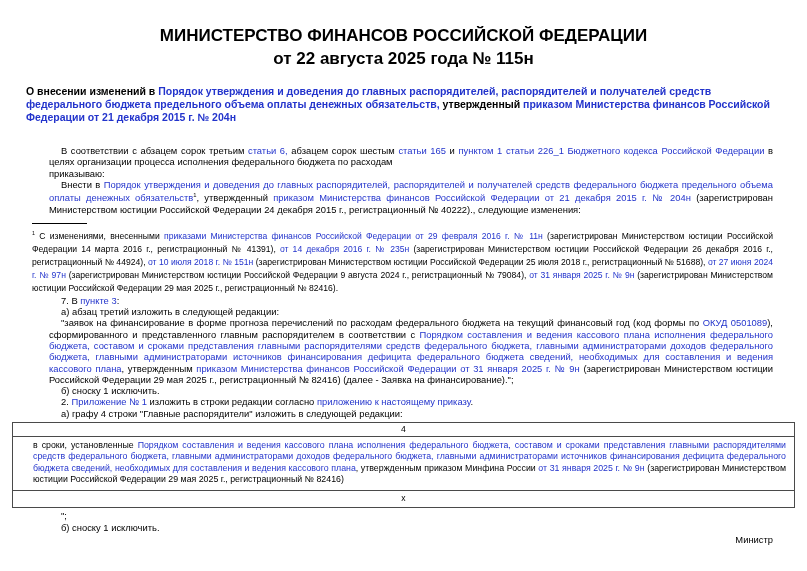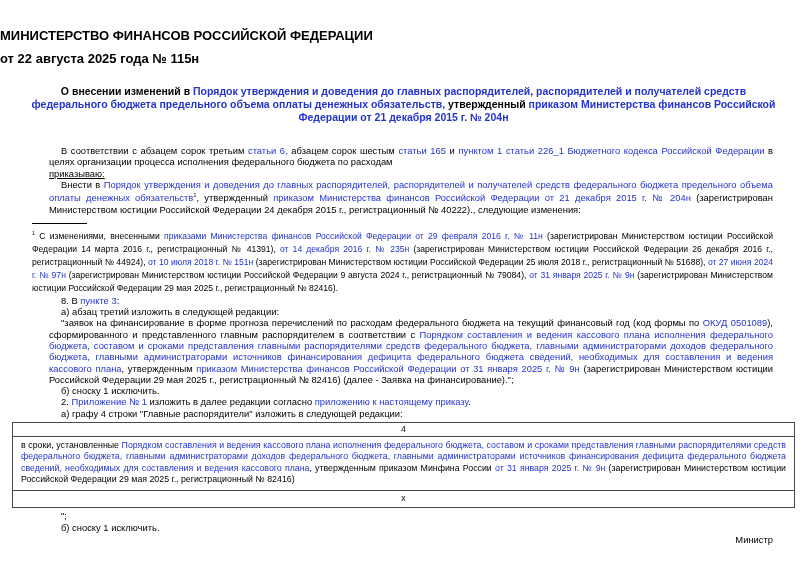--- a/index.html
+++ b/index.html
@@ -5,36 +5,36 @@
   :root { --link: #2334cc; }
   * { box-sizing: border-box; }
   html, body { margin: 0; padding: 0; }
   body {
     width: 807px; height: 571px;
     background: #ffffff;
     font-family: "Liberation Sans", sans-serif;
     color: #000;
   }
   .page { position: relative; width: 807px; height: 571px; overflow: hidden; padding-top: 30px; }
-  .hdr-line { font-size: 13px; font-weight: bold; text-align: left; margin: 0 0 11px 0; line-height: 12px; }
-  .doc-title { font-size: 10.5px; font-weight: bold; text-align: center; line-height: 13px; margin: 20px 26px 0 26px; }
+  .hdr-line { font-size: 17px; font-weight: bold; text-align: center; margin: 0 0 11px 0; line-height: 12px; }
+  .doc-title { font-size: 10.5px; font-weight: bold; line-height: 13px; margin: 20px 26px 0 26px; }
   .para { font-size: 9.4px; line-height: 11.3px; text-align: justify; margin: 0 34px 0 49px; text-indent: 12px; }
-  .para.noindent { text-indent: 0; text-decoration: underline; }
+  .para.noindent { text-indent: 0; }
   .intro { margin-top: 21px; }
   .footnote-sep { width: 55px; border-top: 1px solid #000; margin: 8px 0 3px 32px; height: 0; }
   .footnote { font-size: 8.6px; line-height: 13px; text-align: justify; margin: 0 34px 0 32px; }
   a.lnk { color: var(--link); text-decoration: none; cursor: pointer; }
   sup { font-size: 0.62em; }
   .doc-table {
     width: 783px; margin: 3px 12px 2px 12px;
     border-collapse: collapse; table-layout: fixed;
   }
   .doc-table td { border: 1px solid #4a4a4a; font-size: 8.8px; line-height: 11.2px; padding: 1px 8px; }
   .doc-table td.th { text-align: center; font-size: 8.6px; padding: 1px 2px; }
-  .doc-table td.cell { text-align: justify; padding: 3px 8px 5px 8px; }
+  .doc-table td.cell { text-align: justify; padding: 3px 8px 5px 20px; }
   .doc-table td.ph { text-align: center; font-size: 8.6px; padding: 2px 2px 3px 2px; }
   .after-quote { margin-top: 2px; }
   .signature { text-align: right; font-size: 9.4px; line-height: 11.5px; margin: 1px 34px 0 0; }
 </style>
 </head>
 <body>
 
 <div class="page">
 
   <div class="hdr-line">МИНИСТЕРСТВО ФИНАНСОВ РОССИЙСКОЙ ФЕДЕРАЦИИ</div>
@@ -42,25 +42,25 @@
 
   <div class="doc-title"><span>О внесении изменений в </span><a class="lnk">Порядок утверждения и доведения до главных распорядителей, распорядителей и получателей средств федерального бюджета предельного объема оплаты денежных обязательств,</a><span> утвержденный </span><a class="lnk">приказом Министерства финансов Российской Федерации от 21 декабря 2015 г. № 204н</a></div>
 
   <div class="para intro"><span>В соответствии с абзацем сорок третьим </span><a class="lnk">статьи 6,</a><span> абзацем сорок шестым </span><a class="lnk">статьи 165</a><span> и </span><a class="lnk">пунктом 1 статьи 226_1 Бюджетного кодекса Российской Федерации</a><span> в целях организации процесса исполнения федерального бюджета по расходам</span></div>
   <div class="para noindent">приказываю:</div>
   <div class="para"><span>Внести в </span><a class="lnk">Порядок утверждения и доведения до главных распорядителей, распорядителей и получателей средств федерального бюджета предельного объема оплаты денежных обязательств</a><sup>1</sup><span>, утвержденный </span><a class="lnk">приказом Министерства финансов Российской Федерации от 21 декабря 2015 г. № 204н</a><span> (зарегистрирован Министерством юстиции Российской Федерации 24 декабря 2015 г., регистрационный № 40222)., следующие изменения:</span></div>
 
   <div class="footnote-sep"></div>
   <div class="footnote"><sup>1</sup><span> С изменениями, внесенными </span><a class="lnk">приказами Министерства финансов Российской Федерации от 29 февраля 2016 г. № 11н</a><span> (зарегистрирован Министерством юстиции Российской Федерации 14 марта 2016 г., регистрационный № 41391), </span><a class="lnk">от 14 декабря 2016 г. № 235н</a><span> (зарегистрирован Министерством юстиции Российской Федерации 26 декабря 2016 г., регистрационный № 44924), </span><a class="lnk">от 10 июля 2018 г. № 151н</a><span> (зарегистрирован Министерством юстиции Российской Федерации 25 июля 2018 г., регистрационный № 51688), </span><a class="lnk">от 27 июня 2024 г. № 97н</a><span> (зарегистрирован Министерством юстиции Российской Федерации 9 августа 2024 г., регистрационный № 79084), </span><a class="lnk">от 31 января 2025 г. № 9н</a><span> (зарегистрирован Министерством юстиции Российской Федерации 29 мая 2025 г., регистрационный № 82416).</span></div>
 
-  <div class="para"><span>8. В </span><a class="lnk">пункте 3</a><span>:</span></div>
+  <div class="para"><span>7. В </span><a class="lnk">пункте 3</a><span>:</span></div>
   <div class="para"><span>а) абзац третий изложить в следующей редакции:</span></div>
   <div class="para"><span>"заявок на финансирование в форме прогноза перечислений по расходам федерального бюджета на текущий финансовый год (код формы по </span><a class="lnk">ОКУД 0501089</a><span>), сформированного и представленного главным распорядителем в соответствии с </span><a class="lnk">Порядком составления и ведения кассового плана исполнения федерального бюджета, составом и сроками представления главными распорядителями средств федерального бюджета, главными администраторами доходов федерального бюджета, главными администраторами источников финансирования дефицита федерального бюджета сведений, необходимых для составления и ведения кассового плана</a><span>, утвержденным </span><a class="lnk">приказом Министерства финансов Российской Федерации от 31 января 2025 г. № 9н</a><span> (зарегистрирован Министерством юстиции Российской Федерации 29 мая 2025 г., регистрационный № 82416) (далее - Заявка на финансирование).";</span></div>
   <div class="para"><span>б) сноску 1 исключить.</span></div>
-  <div class="para"><span>2. </span><a class="lnk">Приложение № 1</a><span> изложить в далее редакции согласно </span><a class="lnk">приложению к настоящему приказу</a><span>.</span></div>
+  <div class="para"><span>2. </span><a class="lnk">Приложение № 1</a><span> изложить в строки редакции согласно </span><a class="lnk">приложению к настоящему приказу</a><span>.</span></div>
   <div class="para"><span>а) графу 4 строки "Главные распорядители" изложить в следующей редакции:</span></div>
 
   <table class="doc-table">
     <tbody>
       <tr>
         <td class="th">4</td>
       </tr>
       <tr>
         <td class="cell"><span>в сроки, установленные </span><a class="lnk">Порядком составления и ведения кассового плана исполнения федерального бюджета, составом и сроками представления главными распорядителями средств федерального бюджета, главными администраторами доходов федерального бюджета, главными администраторами источников финансирования дефицита федерального бюджета сведений, необходимых для составления и ведения кассового плана</a><span>, утвержденным приказом Минфина России </span><a class="lnk">от 31 января 2025 г. № 9н</a><span> (зарегистрирован Министерством юстиции Российской Федерации 29 мая 2025 г., регистрационный № 82416)</span></td>
       </tr>

